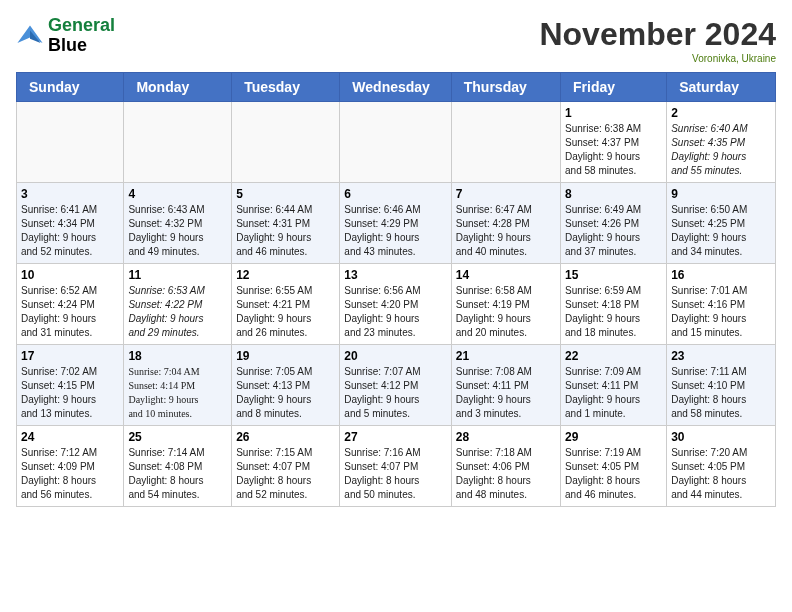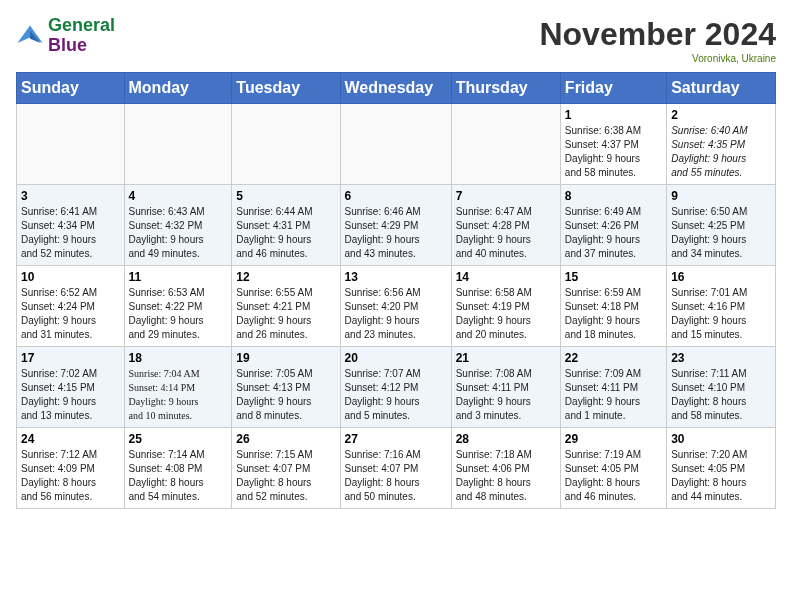--- a/index.html
+++ b/index.html
@@ -45,23 +45,23 @@
       color: #4d7c0f;
     }
     table {
       width: 100%;
       border-collapse: collapse;
       font-size: 10.5px;
     }
     thead tr th {
       background-color: #4472c4;
       color: #fff;
-      padding: 6px 4px;
+      padding: 6px 12px;
       text-align: left;
-      font-size: 16px;
+      font-size: 14px;
       font-weight: bold;
       border: 1px solid #3a62b0;
     }
     tbody tr td {
       border: 1px solid #ccc;
       vertical-align: top;
       padding: 4px;
       width: 113px;
       min-height: 70px;
       background: #fff;
@@ -88,21 +88,21 @@
 <body>
 
 <div class="header-area">
   <div class="logo">
     <svg class="logo-bird" viewBox="0 0 40 40" xmlns="http://www.w3.org/2000/svg">
       <polygon points="20,5 38,30 20,22 2,30" fill="#4a90d9"></polygon>
       <polygon points="20,12 35,30 20,24" fill="#2a6ab0"></polygon>
     </svg>
     <div>
       <div class="logo-text">
-        <span>General</span><br><span style="color:#701a75">Blue</span>
+        <span>General</span><br><span style="color:#000000">Blue</span>
       </div>
     </div>
   </div>
   <div class="title-area">
     <div class="month-title">November 2024</div>
     <div class="subtitle">Voronivka, Ukraine</div>
   </div>
 </div>
 
 <table>
@@ -193,21 +193,21 @@
       <tr>
         <td>
           <span class="day-number">10</span>
           <div class="day-info" style="white-space: pre-line;">Sunrise: 6:52 AM
 Sunset: 4:24 PM
 Daylight: 9 hours
 and 31 minutes.</div>
         </td>
         <td>
           <span class="day-number">11</span>
-          <div class="day-info" style="white-space: pre-line;">Sunrise: 6:53 AM
+          <div class="day-info" style="white-space: pre-line; font-style: italic;">Sunrise: 6:53 AM
 Sunset: 4:22 PM
 Daylight: 9 hours
 and 29 minutes.</div>
         </td>
         <td>
           <span class="day-number">12</span>
           <div class="day-info" style="white-space: pre-line;">Sunrise: 6:55 AM
 Sunset: 4:21 PM
 Daylight: 9 hours
 and 26 minutes.</div>

